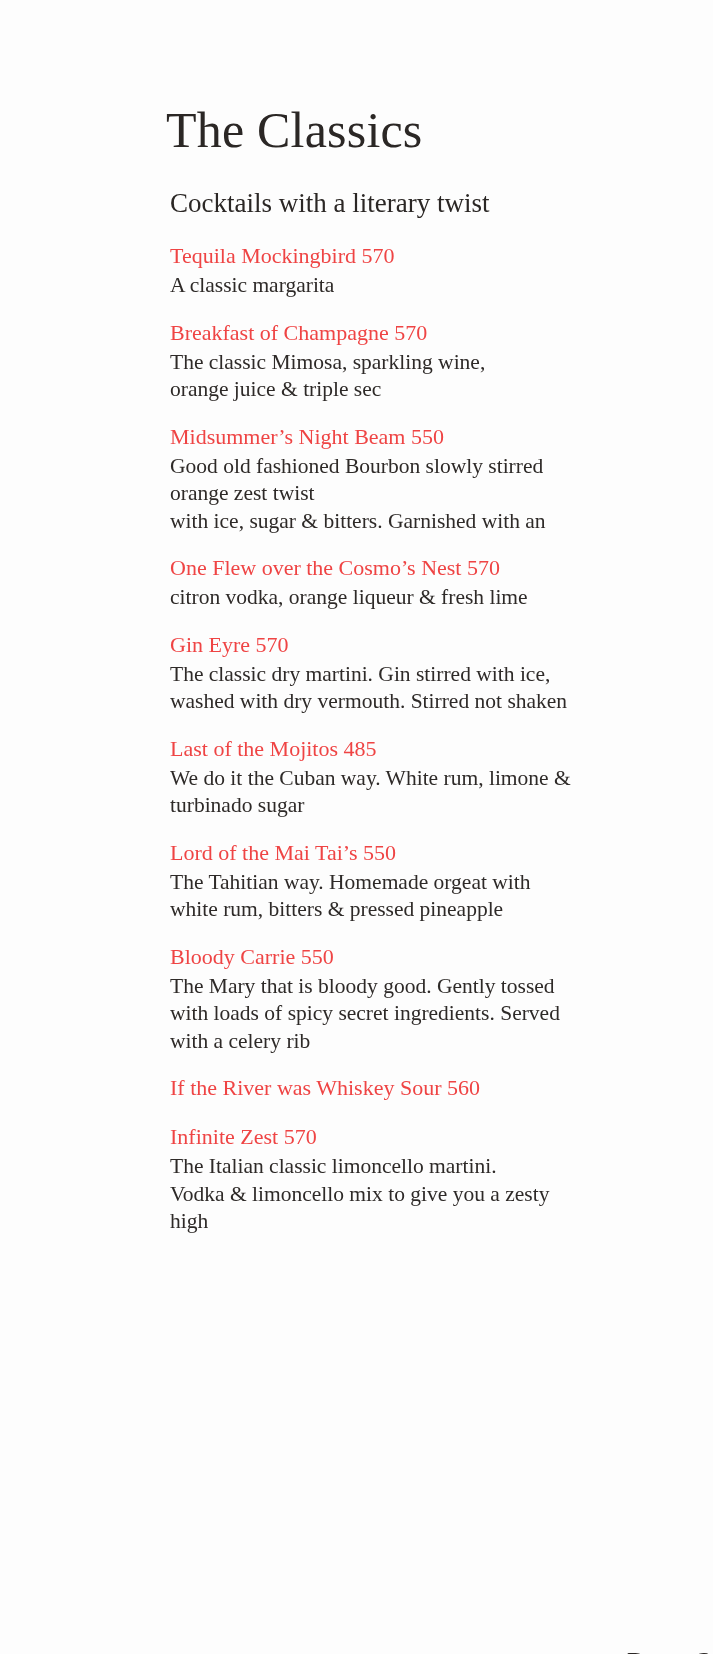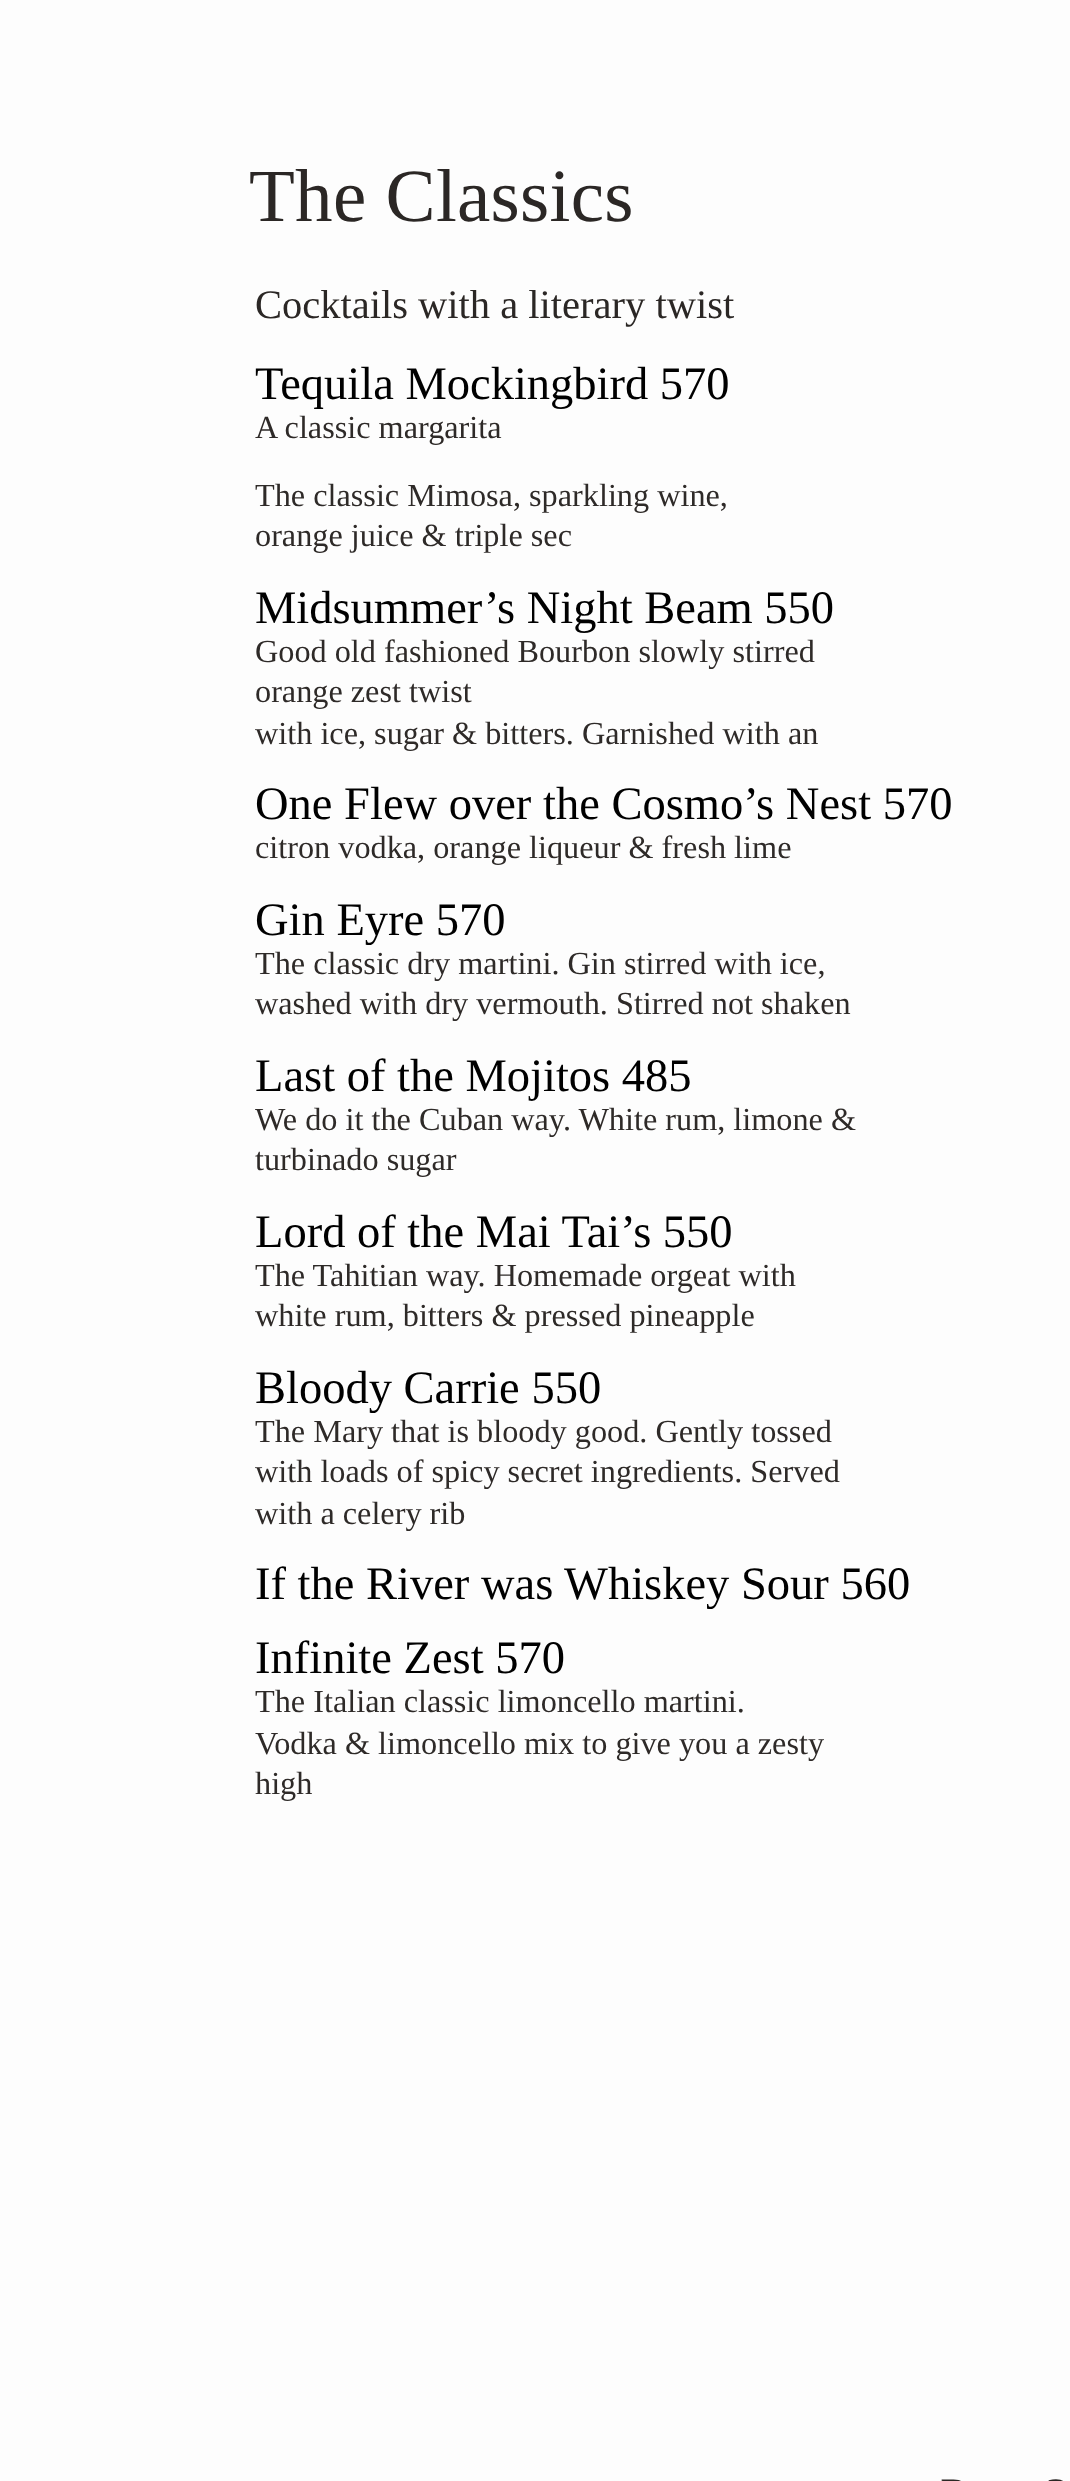--- a/index.html
+++ b/index.html
@@ -44,23 +44,23 @@
     .items {
       position: absolute;
       left: 170px;
       top: 212px;
       width: 520px;
     }
     .item {
       margin: 0 0 17px 0;
     }
     .item-head {
-      font-size: 31px;
+      font-size: 22px;
       line-height: 32px;
-      color: #000000;
+      color: #ef4444;
     }
     .item-name, .item-price { }
     .item-desc {
       font-size: 21.5px;
       line-height: 27.5px;
       color: #2e2a28;
     }
     .footer {
       position: absolute;
       left: 0;
@@ -81,20 +81,21 @@
 
   <div class="items">
     <div class="item">
       <div class="item-head"><span class="item-name">Tequila Mockingbird</span> <span class="item-price">570</span></div>
       <div class="item-desc">
         <div>A classic margarita</div>
       </div>
     </div>
 
     <div class="item">
+      <div class="item-head"><span class="item-name">Breakfast of Champagne</span> <span class="item-price">570</span></div>
       <div class="item-desc">
         <div>The classic Mimosa, sparkling wine,</div>
         <div>orange juice &amp; triple sec</div>
       </div>
     </div>
 
     <div class="item">
       <div class="item-head"><span class="item-name">Midsummer’s Night Beam</span> <span class="item-price">550</span></div>
       <div class="item-desc">
         <div>Good old fashioned Bourbon slowly stirred</div>

